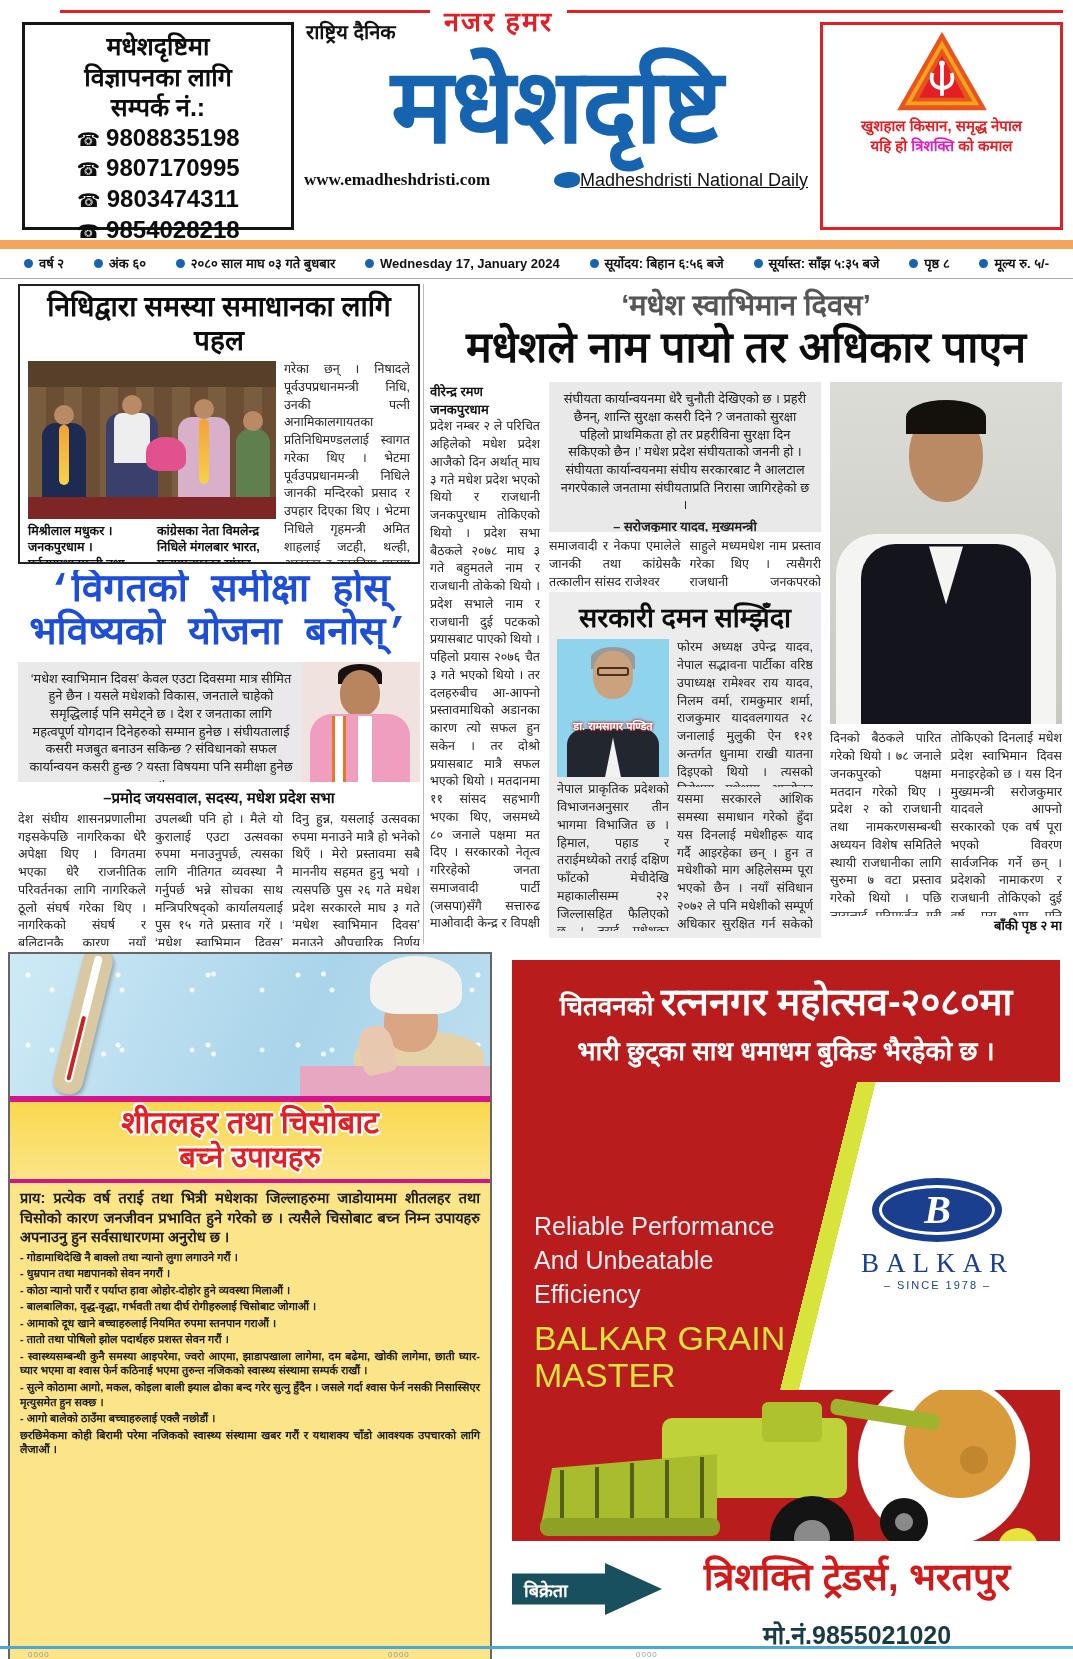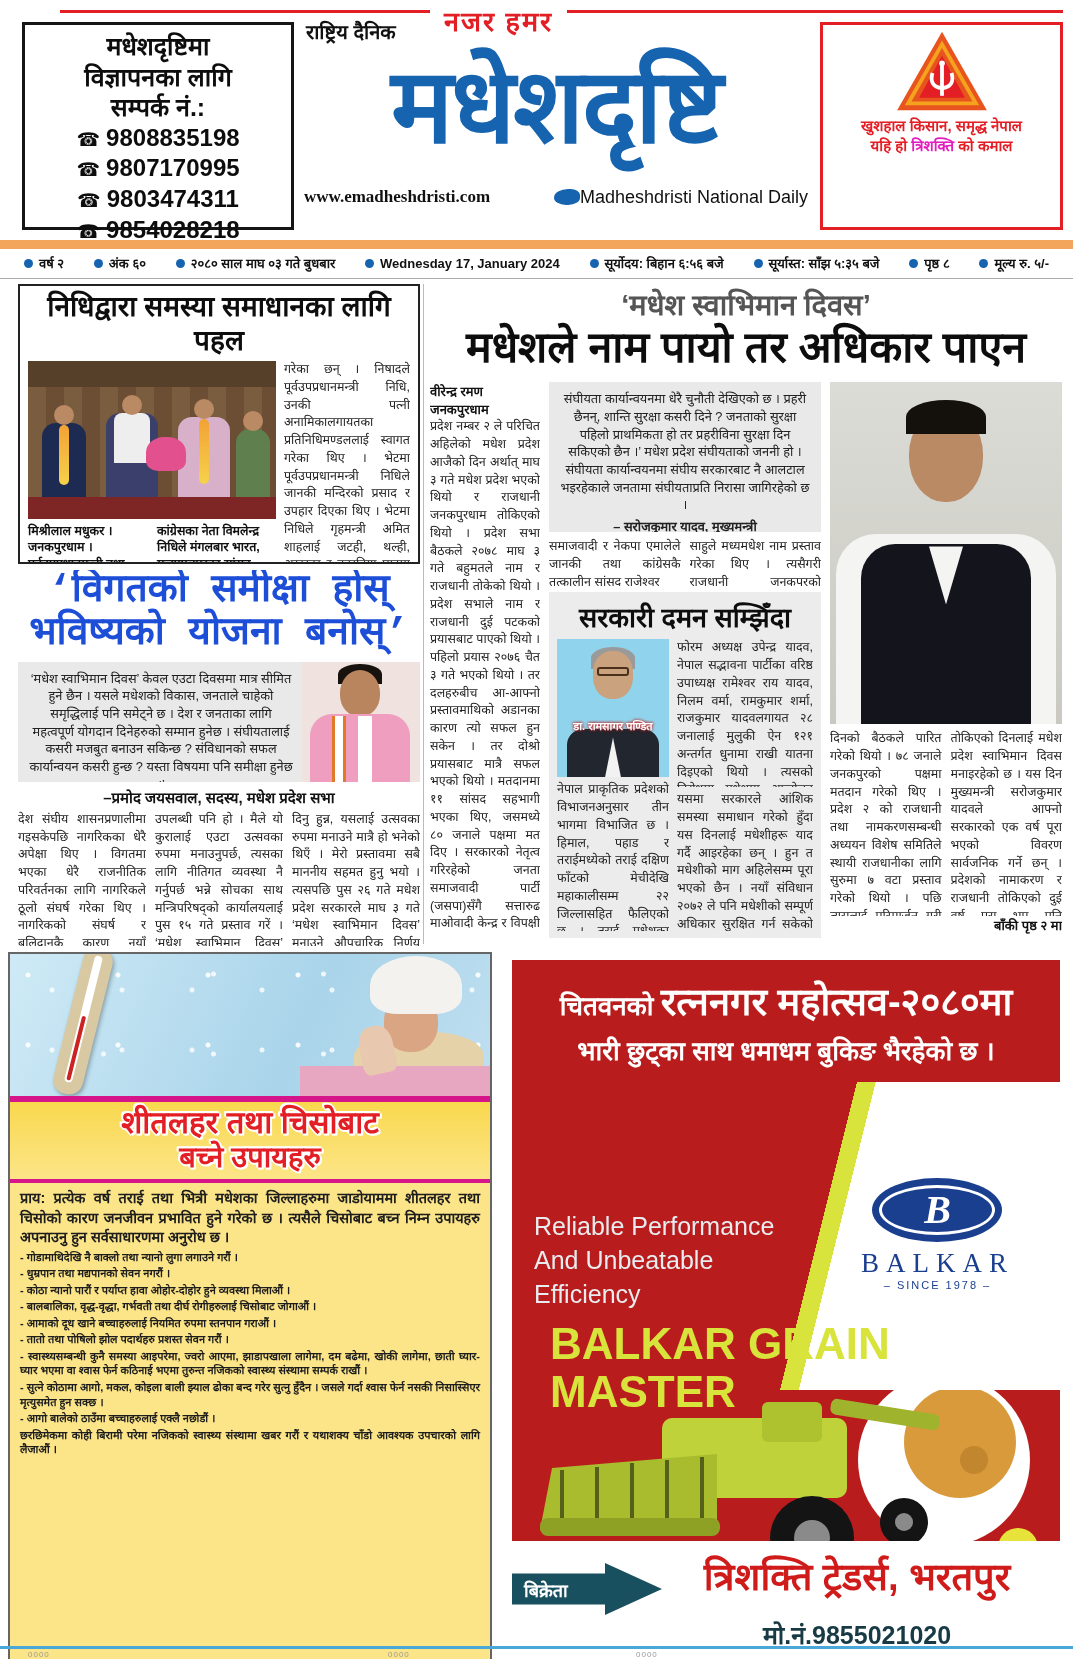--- a/index.html
+++ b/index.html
@@ -13,23 +13,23 @@
     font-size:27px; font-weight:bold; letter-spacing:2px; }
   .contact-box { position:absolute; left:22px; top:22px; width:272px; height:208px; border:3px solid #151515;
     background:#fff; text-align:center; padding-top:6px; }
   .cb-line { font-size:25px; font-weight:bold; color:#0d0d0d; line-height:1.22; }
   .cb-phone { font-size:24px; font-weight:bold; color:#0d0d0d; line-height:1.28; }
   .cb-phone .phone-icon { font-size:19px; margin-right:6px; }
   .mast-center { position:absolute; left:300px; top:18px; width:512px; height:214px; }
   .tagline { font-size:20px; font-weight:bold; color:#111; margin-left:6px; }
   .masthead { font-size:104px; font-weight:bold; color:#1663b0; line-height:1.18; letter-spacing:-2px;
     text-align:center; white-space:nowrap; }
-  .mast-bottom { display:flex; justify-content:space-between; align-items:center; margin-top:19px; padding:0 4px; }
+  .mast-bottom { display:flex; justify-content:space-between; align-items:center; margin-top:2px; padding:0 4px; }
   .website { font-family:"Liberation Serif","DejaVu Serif",serif; font-size:17px; font-weight:bold; color:#111; }
-  .eng-wrap { display:flex; align-items:center; gap:0; }
+  .eng-wrap { display:flex; align-items:center; gap:0;text-decoration:underline; }
   .eye-logo { width:26px; height:16px; background:#1663b0; border-radius:60% 40% 50% 50%; display:inline-block; }
   .eng-name { font-size:18px; color:#111; }
   .sponsor-box { position:absolute; left:820px; top:22px; width:243px; height:208px; border:3px solid #e31e25;
     background:#fff; text-align:center; padding-top:4px; }
   .sp-logo { display:block; margin:0 auto; }
   .sp1 { font-size:15px; font-weight:bold; color:#e31e25; margin-top:2px; }
   .sp2 { font-size:15px; font-weight:bold; color:#e31e25; }
   .sp2 .brand { color:#e31ec0; }
   .sp3 { font-size:27px; font-weight:bold; color:#c81a1a; margin-top:1px; }
 
@@ -159,21 +159,21 @@
 
   
   .balkar { position:absolute; left:512px; top:960px; width:548px; height:685px; background:#b91c1c; overflow:hidden; }
   .ba-title { text-align:center; color:#fff; padding-top:14px; }
   .ba-t1 { font-size:26px; font-weight:bold; }
   .ba-t1 .big { font-size:38px; }
   .ba-t2 { font-size:26px; font-weight:bold; margin-top:6px; }
   .ba-body { position:relative; margin-top:14px; height:308px;
     background:linear-gradient(104deg,transparent 0 55.2%,#d8e33c 55.2% 58.2%,#ffffff 58.2%); }
   .ba-slogan { position:absolute; left:22px; top:128px; color:#e8ecef; font-size:25px; line-height:1.35; }
-  .ba-product { position:absolute; left:38px; top:238px; color:#d8e33c; font-size:44px; font-weight:bold; line-height:1.1; }
+  .ba-product { position:absolute; left:22px; top:238px; color:#d8e33c; font-size:34px; font-weight:normal; line-height:1.1; }
   .ba-logo { position:absolute; right:46px; top:96px; text-align:center; }
   .ba-oval { width:130px; height:64px; border-radius:50%; background:#1b3f8f; margin:0 auto; position:relative; }
   .ba-oval::after { content:""; position:absolute; inset:7px; border-radius:50%; border:3px solid #fff; }
   .ba-oval span { position:absolute; left:0; top:8px; width:100%; text-align:center; font-family:"Liberation Serif","DejaVu Serif",serif;
     font-size:40px; font-style:italic; font-weight:bold; color:#fff; }
   .ba-brand { font-family:"Liberation Serif","DejaVu Serif",serif; font-size:27px; letter-spacing:7px; color:#1b3f8f; margin-top:6px; }
   .ba-since { font-size:11px; color:#1b3f8f; letter-spacing:2px; }
   .ba-machine { position:relative; height:208px; }
   .ba-footer { position:absolute; left:0; bottom:0; width:100%; height:104px; background:#fff; }
   .ba-arrow { position:absolute; left:0; top:22px; width:150px; height:52px; background:#19505f;
@@ -336,21 +336,21 @@
     <div class="lead-kicker">‘मधेश स्वाभिमान दिवस’</div>
     <div class="lead-headline">मधेशले नाम पायो तर अधिकार पाएन</div>
     <div class="lead-cols">
       <div class="lcol1">
         <div class="lbyline">वीरेन्द्र रमण</div>
         <div class="lbyline">जनकपुरधाम</div>
         <div class="body-txt" style="height:512px">प्रदेश नम्बर २ ले परिचित अहिलेको मधेश प्रदेश आजैको दिन अर्थात् माघ ३ गते मधेश प्रदेश भएको थियो र राजधानी जनकपुरधाम तोकिएको थियो । प्रदेश सभा बैठकले २०७८ माघ ३ गते बहुमतले नाम र राजधानी तोकेको थियो । प्रदेश सभाले नाम र राजधानी दुई पटकको प्रयासबाट पाएको थियो । पहिलो प्रयास २०७६ चैत ३ गते भएको थियो । तर दलहरुबीच आ-आफ्नो प्रस्तावमाथिको अडानका कारण त्यो सफल हुन सकेन । तर दोश्रो प्रयासबाट मात्रै सफल भएको थियो । मतदानमा ११ सांसद सहभागी भएका थिए, जसमध्ये ८० जनाले पक्षमा मत दिए । सरकारको नेतृत्व गरिरहेको जनता समाजवादी पार्टी (जसपा)सँगै सत्तारुढ माओवादी केन्द्र र विपक्षी लोकतान्त्रिक समाजवादी पार्टी (लोसपा)ले संयुक्तरुपमा प्रदेशको नाम मधेश प्रस्ताव गरेका थिए । जसपाको ३१, माओवादीका ८ र लोसपाको ६ गरी ६३ जना सांसद थिए । र सांसद रहेको नेपाल संघीय समाजवादी पार्टीले पनि यसमा समर्थन जनाएको थियो । र अरु दलका १६ सांसदले पनि प्रदेशको नाम मधेश राख्ने</div>
       </div>
       <div class="lmid">
         <div class="lead-quotebox">
-          <span>संघीयता कार्यान्वयनमा धेरै चुनौती देखिएको छ । प्रहरी छैनन्, शान्ति सुरक्षा कसरी दिने ? जनताको सुरक्षा पहिलो प्राथमिकता हो तर प्रहरीविना सुरक्षा दिन सकिएको छैन ।’ मधेश प्रदेश संघीयताको जननी हो । संघीयता कार्यान्वयनमा संघीय सरकारबाट नै आलटाल भइरहेकाले जनतामा संघीयताप्रति निरासा जागिरहेको छ ।</span>
+          <span>संघीयता कार्यान्वयनमा धेरै चुनौती देखिएको छ । प्रहरी छैनन्, शान्ति सुरक्षा कसरी दिने ? जनताको सुरक्षा पहिलो प्राथमिकता हो तर प्रहरीविना सुरक्षा दिन सकिएको छैन ।’ मधेश प्रदेश संघीयताको जननी हो । संघीयता कार्यान्वयनमा संघीय सरकारबाट नै आलटाल नगरपेकाले जनतामा संघीयताप्रति निरासा जागिरहेको छ ।</span>
           <div class="lq-attr">– सरोजकुमार यादव, मुख्यमन्त्री</div>
         </div>
         <div class="lmid-two">
           <div class="col body-txt">समाजवादी र नेकपा एमालेले जानकी तथा कांग्रेसकै तत्कालीन सांसद राजेश्वर</div>
           <div class="col body-txt">साहुले मध्यमधेश नाम प्रस्ताव गरेका थिए । त्यसैगरी राजधानी जनकपुरको प्रस्तावसमेत त्यही</div>
         </div>
         <div class="sub-article">
           <div class="sub-headline">सरकारी दमन सम्झिँदा</div>
           <div class="sub-row">
             <div class="sub-left">

